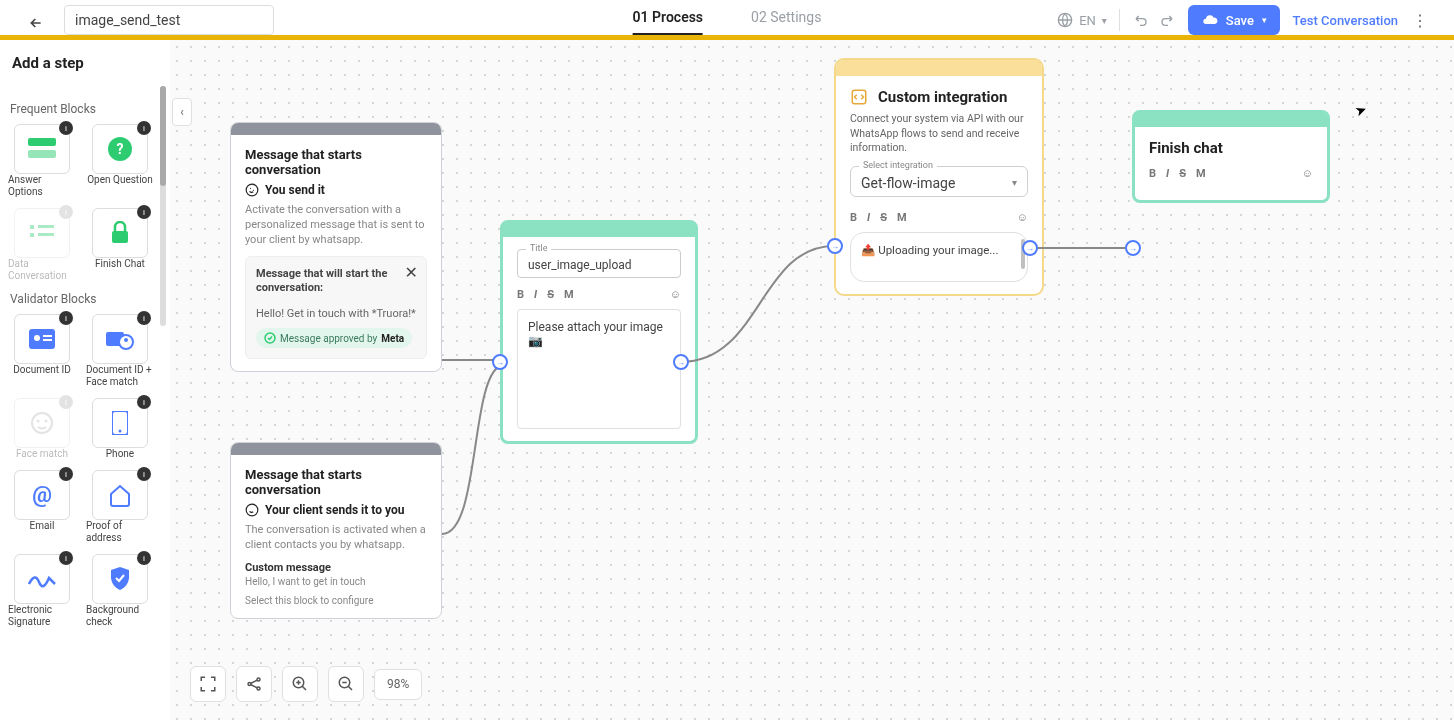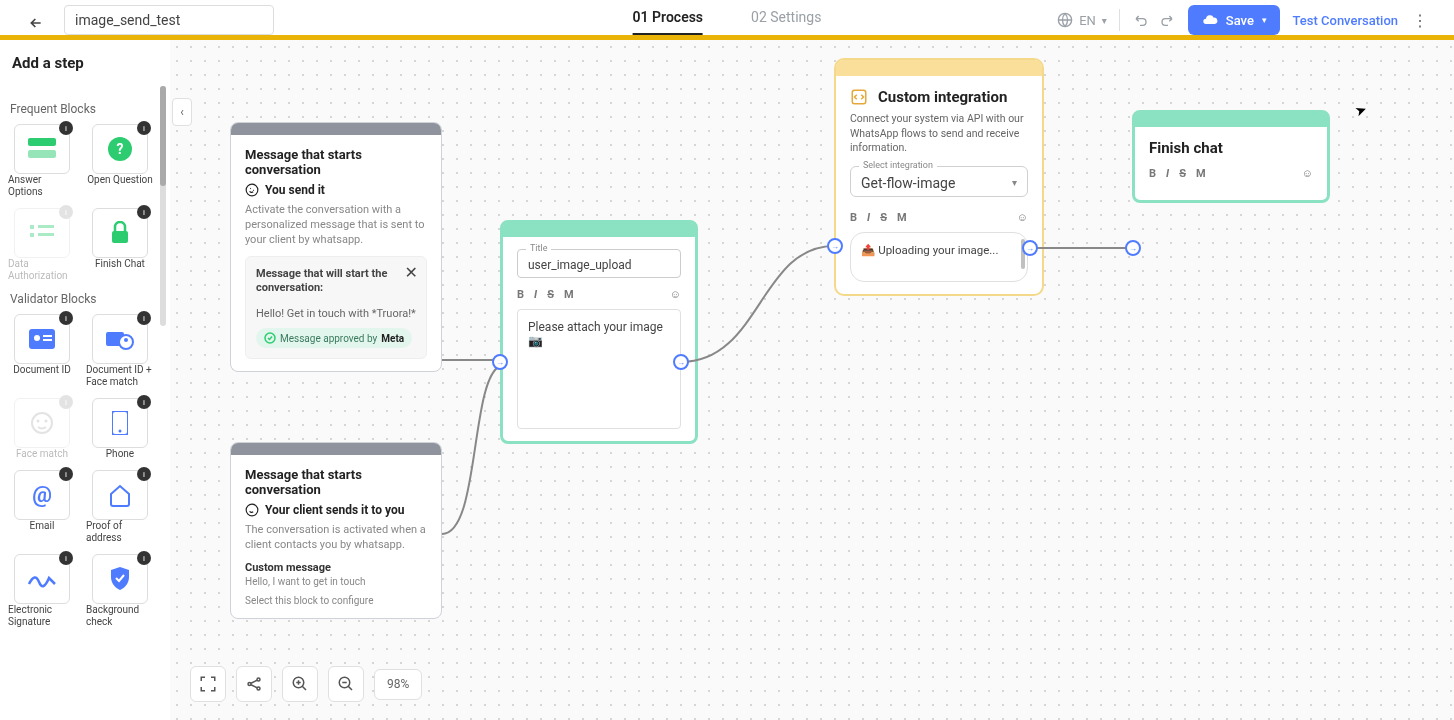--- a/index.html
+++ b/index.html
@@ -154,21 +154,21 @@
       <div class="block-tile">
           <div class="tile-box disabled">
             <span class="badge" style="background:#bbb">i</span>
             <svg width="24" height="20">
               <rect x="0" y="2" width="4" height="4" fill="#2ecc71"></rect>
               <rect x="8" y="2" width="16" height="3" fill="#2ecc71"></rect>
               <rect x="0" y="10" width="4" height="4" fill="#2ecc71"></rect>
               <rect x="8" y="10" width="16" height="3" fill="#2ecc71"></rect>
             </svg>
           </div>
-          <div class="tile-label disabled">Data Authorization</div>
+          <div class="tile-label disabled">Data Conversation</div>
         </div>
       <div class="block-tile">
           <div class="tile-box">
             <span class="badge">i</span>
             <svg width="22" height="24" fill="#2ecc71">
               <rect x="3" y="10" width="16" height="12" rx="2"></rect>
               <path d="M6 10V6a5 5 0 0110 0v4" fill="none" stroke="#2ecc71" stroke-width="2.5"></path>
             </svg>
           </div>
           <div class="tile-label">Finish Chat</div>

